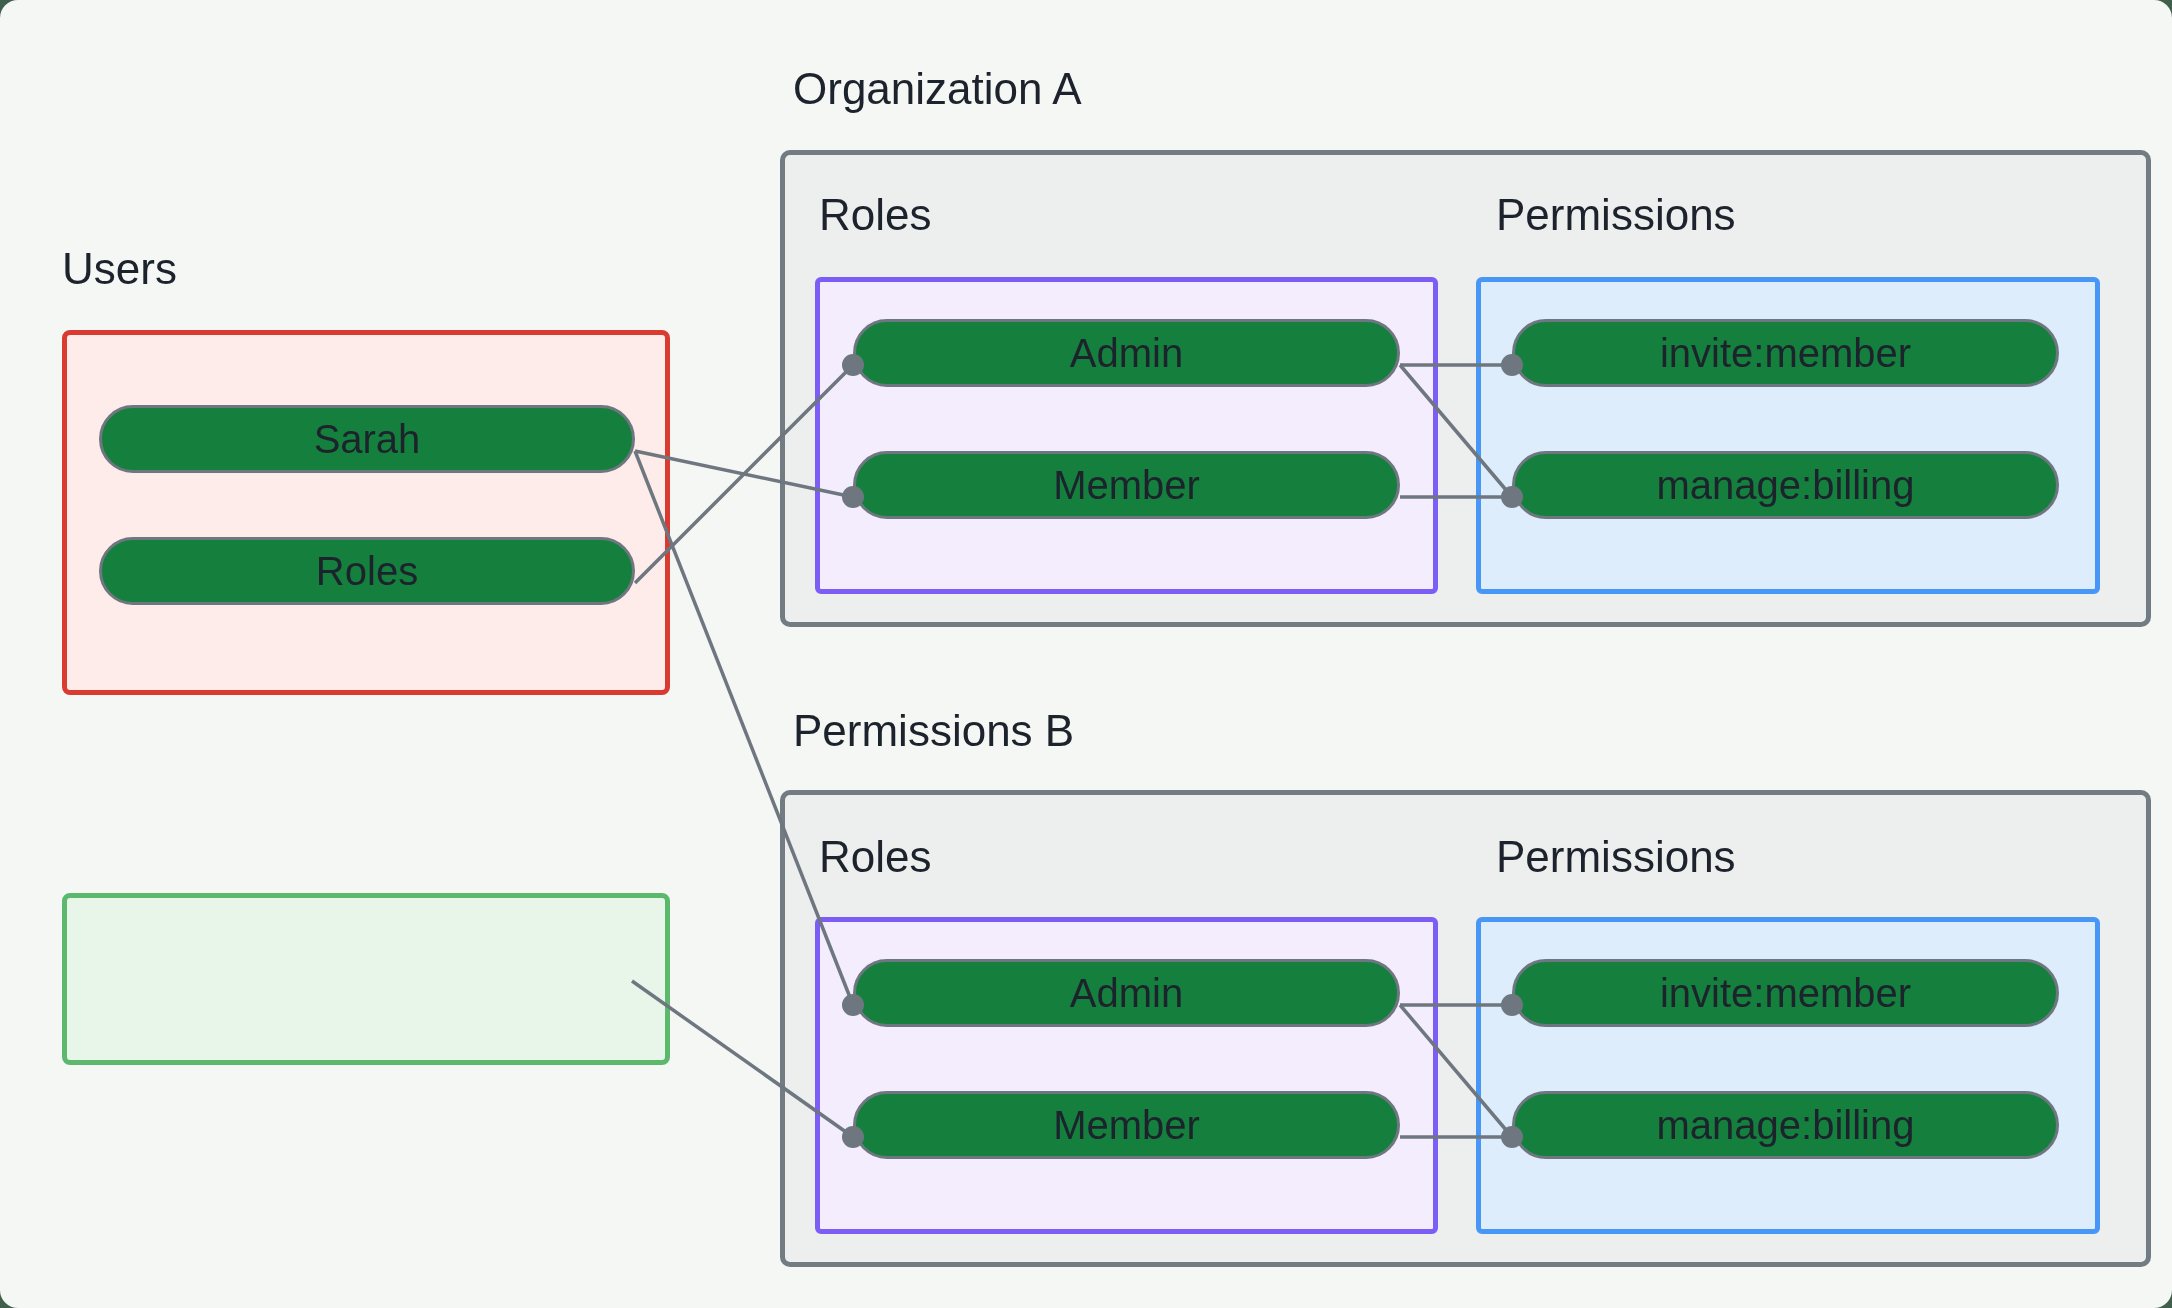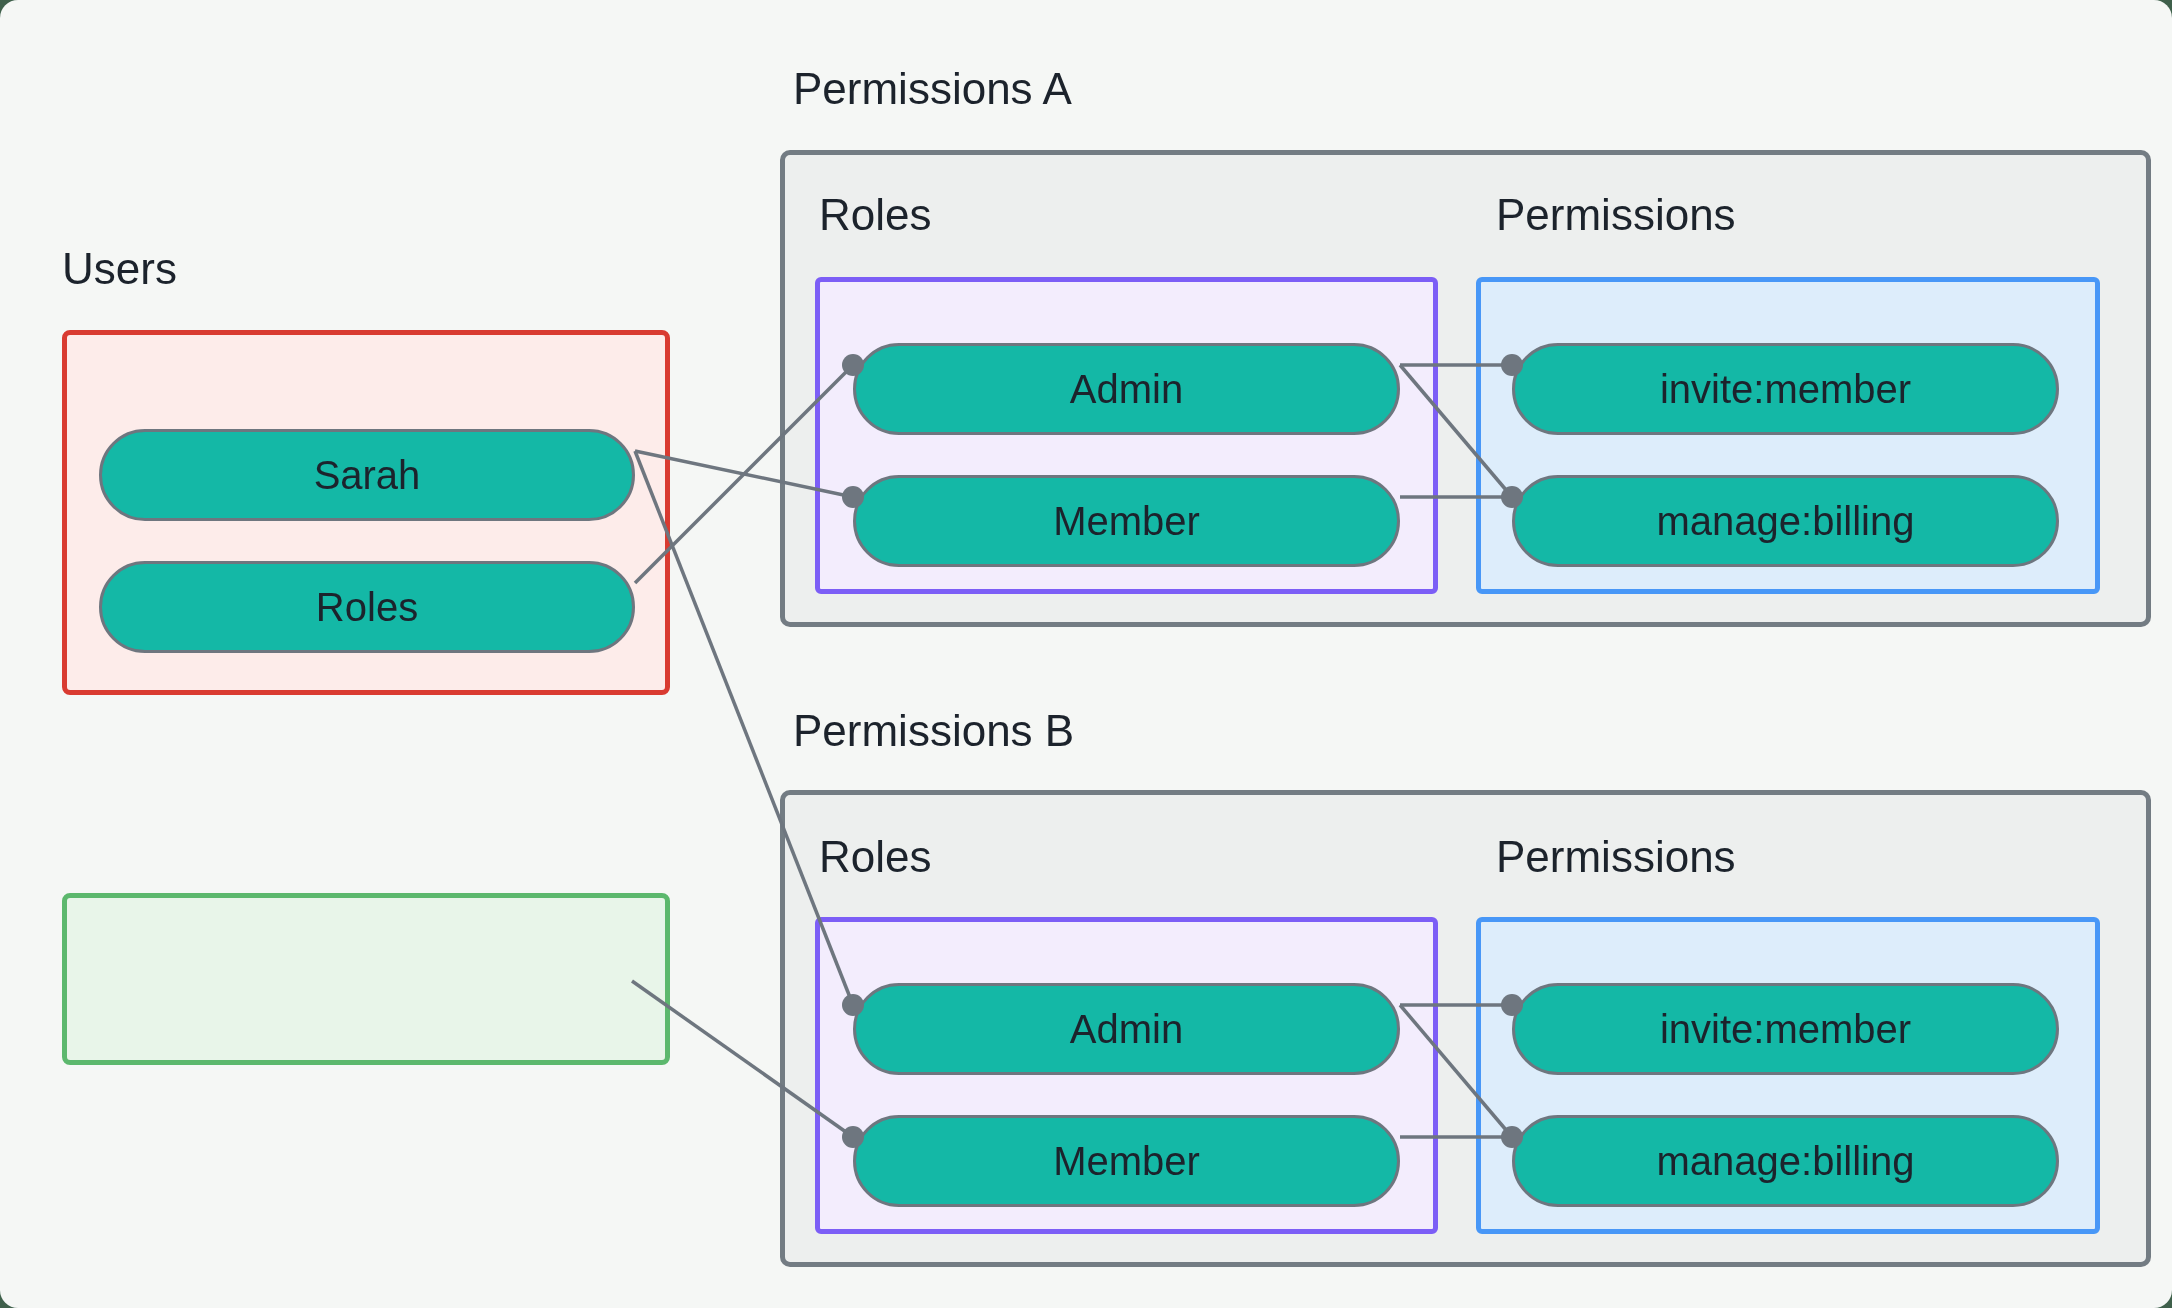--- a/index.html
+++ b/index.html
@@ -26,32 +26,31 @@
     z-index:1;
   }
   .box-red{border:5px solid #d93b31;background:#fdecea;border-radius:8px;}
   .box-green{border:5px solid #5cb86d;background:#e8f5e9;border-radius:8px;}
   .box-org{border:5px solid #737c83;background:#edefee;border-radius:10px;}
   .box-purple{border:5px solid #7c5ef6;background:#f3edfd;border-radius:6px;}
   .box-blue{border:5px solid #4897f7;background:#ddedfb;border-radius:6px;}
   .pill{
     position:absolute;
     box-sizing:border-box;
-    height:92px;
-    background:#14b8a6;
+    height:68px;
+    background:#15803d;
     border:3.5px solid #6e767f;
     border-radius:46px;
     display:flex;
     align-items:center;
     justify-content:center;
     font-size:40px;
     color:#1c232c;
     z-index:2;
     white-space:nowrap;
-    margin-top:24px;
   }
   .wires{
     position:absolute;
     left:0;top:0;
     width:2172px;height:1308px;
     z-index:3;
     pointer-events:none;
   }
   .wires line{stroke:#6e767f;stroke-width:3.5;}
   .wires circle{fill:#6e767f;}
@@ -67,21 +66,21 @@
   <div class="groupbox box-org" style="left:780px;top:150px;width:1371px;height:477px;"></div>
   <div class="groupbox box-purple" style="left:815px;top:277px;width:623px;height:317px;"></div>
   <div class="groupbox box-blue" style="left:1476px;top:277px;width:624px;height:317px;"></div>
 
   <div class="groupbox box-org" style="left:780px;top:790px;width:1371px;height:477px;"></div>
   <div class="groupbox box-purple" style="left:815px;top:917px;width:623px;height:317px;"></div>
   <div class="groupbox box-blue" style="left:1476px;top:917px;width:624px;height:317px;"></div>
 
   <div class="lbl" style="left:62px;top:244px;">Users</div>
 
-  <div class="lbl" style="left:793px;top:64px;">Permissions A</div>
+  <div class="lbl" style="left:793px;top:64px;">Organization A</div>
   <div class="lbl" style="left:819px;top:190px;">Roles</div>
   <div class="lbl" style="left:1496px;top:190px;">Permissions</div>
 
   <div class="lbl" style="left:793px;top:706px;">Permissions B</div>
   <div class="lbl" style="left:819px;top:832px;">Roles</div>
   <div class="lbl" style="left:1496px;top:832px;">Permissions</div>
 
   <div class="pill" style="left:99px;top:405px;width:536px;">Sarah</div>
   <div class="pill" style="left:99px;top:537px;width:536px;">Roles</div>
 

